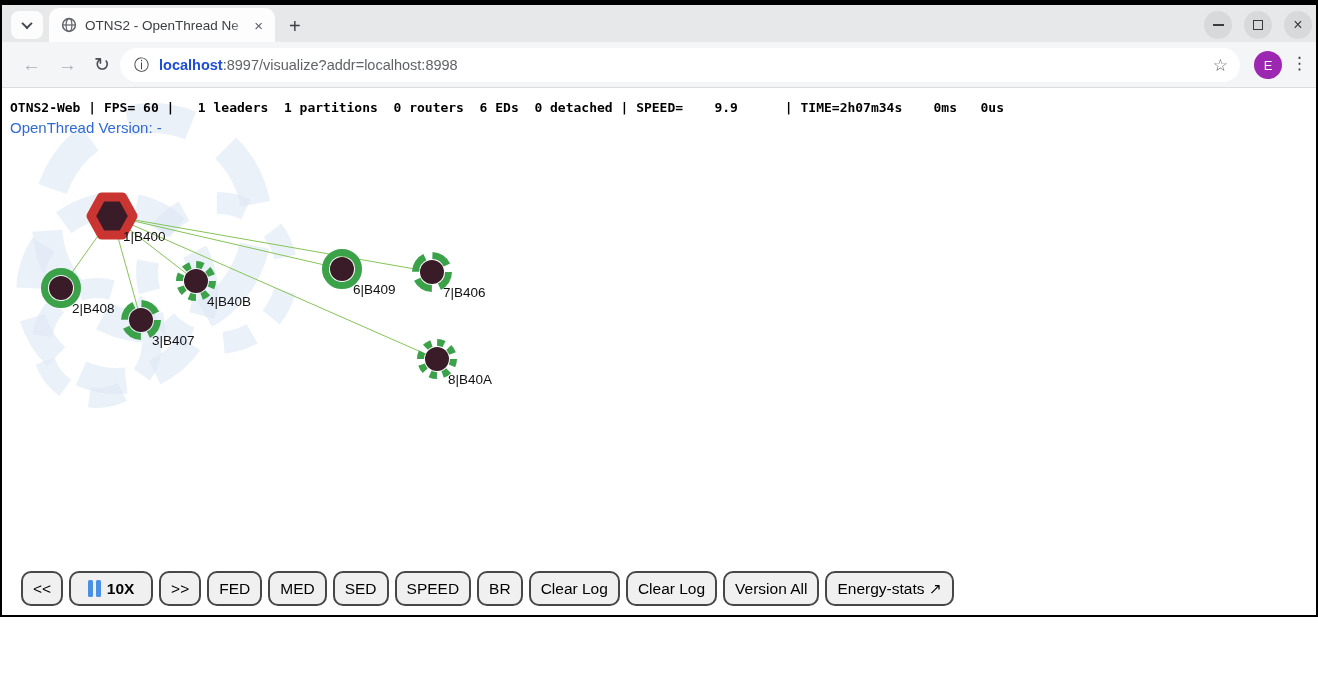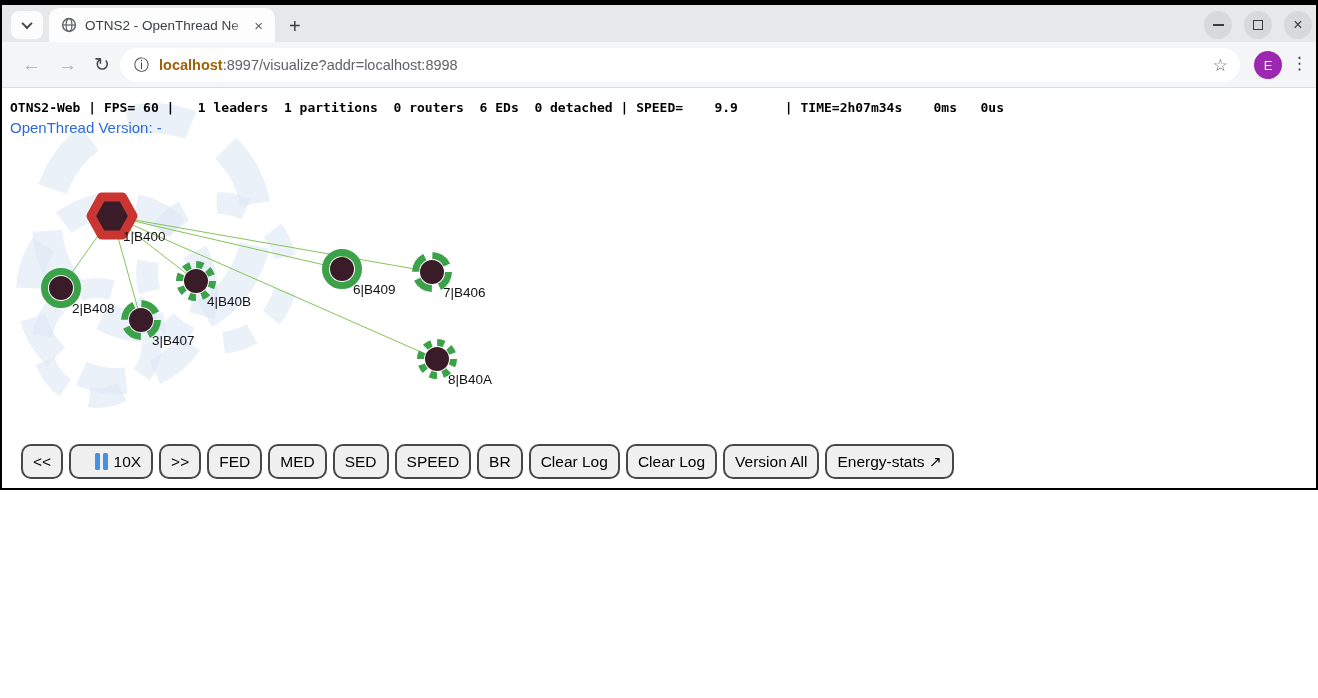--- a/index.html
+++ b/index.html
@@ -1,17 +1,17 @@
 <!DOCTYPE html>
 <html><head>
 <meta charset="utf-8">
 <style>
   * { margin:0; padding:0; box-sizing:border-box; }
   html,body { width:1318px; height:698px; font-family:"Liberation Sans",sans-serif; }
-  .frame { position:relative; width:1318px; height:490px; background:#000; padding:2px; }
+  .frame { position:relative; width:1318px; height:617px; background:#000; padding:2px; }
   .inner { position:relative; width:100%; height:100%; display:flex; flex-direction:column; overflow:hidden; }
 
   
   .tabstrip { position:relative; height:40px; background:#e7e8ea; flex:0 0 auto;
               border-top:3px solid #000; display:flex; align-items:flex-end; }
   .tab-search { width:32px; height:28px; margin:0 0 3px 9px; background:#fcfcfc; border-radius:8px;
                 display:flex; align-items:center; justify-content:center; cursor:pointer; }
   .chev { width:8px; height:8px; border-right:2px solid #454a4f; border-bottom:2px solid #454a4f;
           transform:rotate(45deg) translate(-1px,-1px); }
   .tab { position:relative; width:226px; height:34px; margin-left:6px; background:#fdfdfd;
@@ -29,41 +29,41 @@
 
   
   .toolbar { position:relative; height:46px; background:#f4f5f6; border-bottom:1px solid #dadcde;
              display:flex; align-items:center; flex:0 0 auto; }
   .navico { font-size:19px; margin-left:20px; cursor:pointer; }
   .c-gray { color:#aab0b6; } .c-dark { color:#494d52; }
   .omnibox { position:absolute; left:118px; right:76px; top:6px; height:34px; background:#fff;
              border-radius:17px; display:flex; align-items:center; padding:0 12px 0 14px; }
   .info-ico { font-size:15px; color:#3c4043; margin-right:10px; cursor:pointer; }
   .url { font-size:14.5px; color:#5f6368; white-space:nowrap; flex:1; }
-  .url b { color:#a16207; font-weight:bold; }
+  .url b { color:#1d4ed8; font-weight:bold; }
   .star { font-size:17px; color:#5f6368; cursor:pointer; }
   .avatar { position:absolute; right:34px; top:9px; width:28px; height:28px; border-radius:50%;
             background:#9c27b0; color:#fff; font-size:13px; display:flex; align-items:center;
             justify-content:center; cursor:pointer; }
   .menu-dots { position:absolute; right:8px; top:11px; font-size:17px; color:#3c4043; cursor:pointer; }
 
   
   .content { position:relative; flex:1; background:#fff; overflow:hidden; }
   #net-canvas { position:absolute; left:0; top:0; }
   .statusline { position:absolute; left:8px; top:12px; font-family:"DejaVu Sans Mono",monospace;
                 font-weight:bold; font-size:13px; color:#000; white-space:pre; z-index:3; }
   .versionlink { position:absolute; left:8px; top:31px; font-size:15px; color:#2e6bd6;
                  text-decoration:none; z-index:3; cursor:pointer; }
 
   
   .controls { position:absolute; left:19px; bottom:9px; display:flex; gap:6px; z-index:4; }
   .ctl-btn { height:35px; background:#f0f0f0; border:2px solid #474747; border-radius:10px;
              display:flex; align-items:center; padding:0 10px; font-size:15.5px; color:#000;
              font-family:"Liberation Sans","DejaVu Sans",sans-serif; cursor:pointer; white-space:pre; }
-  .ctl-btn.speed { min-width:84px; justify-content:flex-end; }
+  .ctl-btn.speed { min-width:84px; justify-content:center;font-weight:bold; }
   .pause-ico { display:inline-flex; gap:3px; margin-right:6px; }
   .pause-ico i { display:block; width:5px; height:17px; border-radius:1.5px; }
 </style>
 </head>
 <body>
 
 <div class="frame">
   <div class="inner">
 
     <div class="tabstrip">

